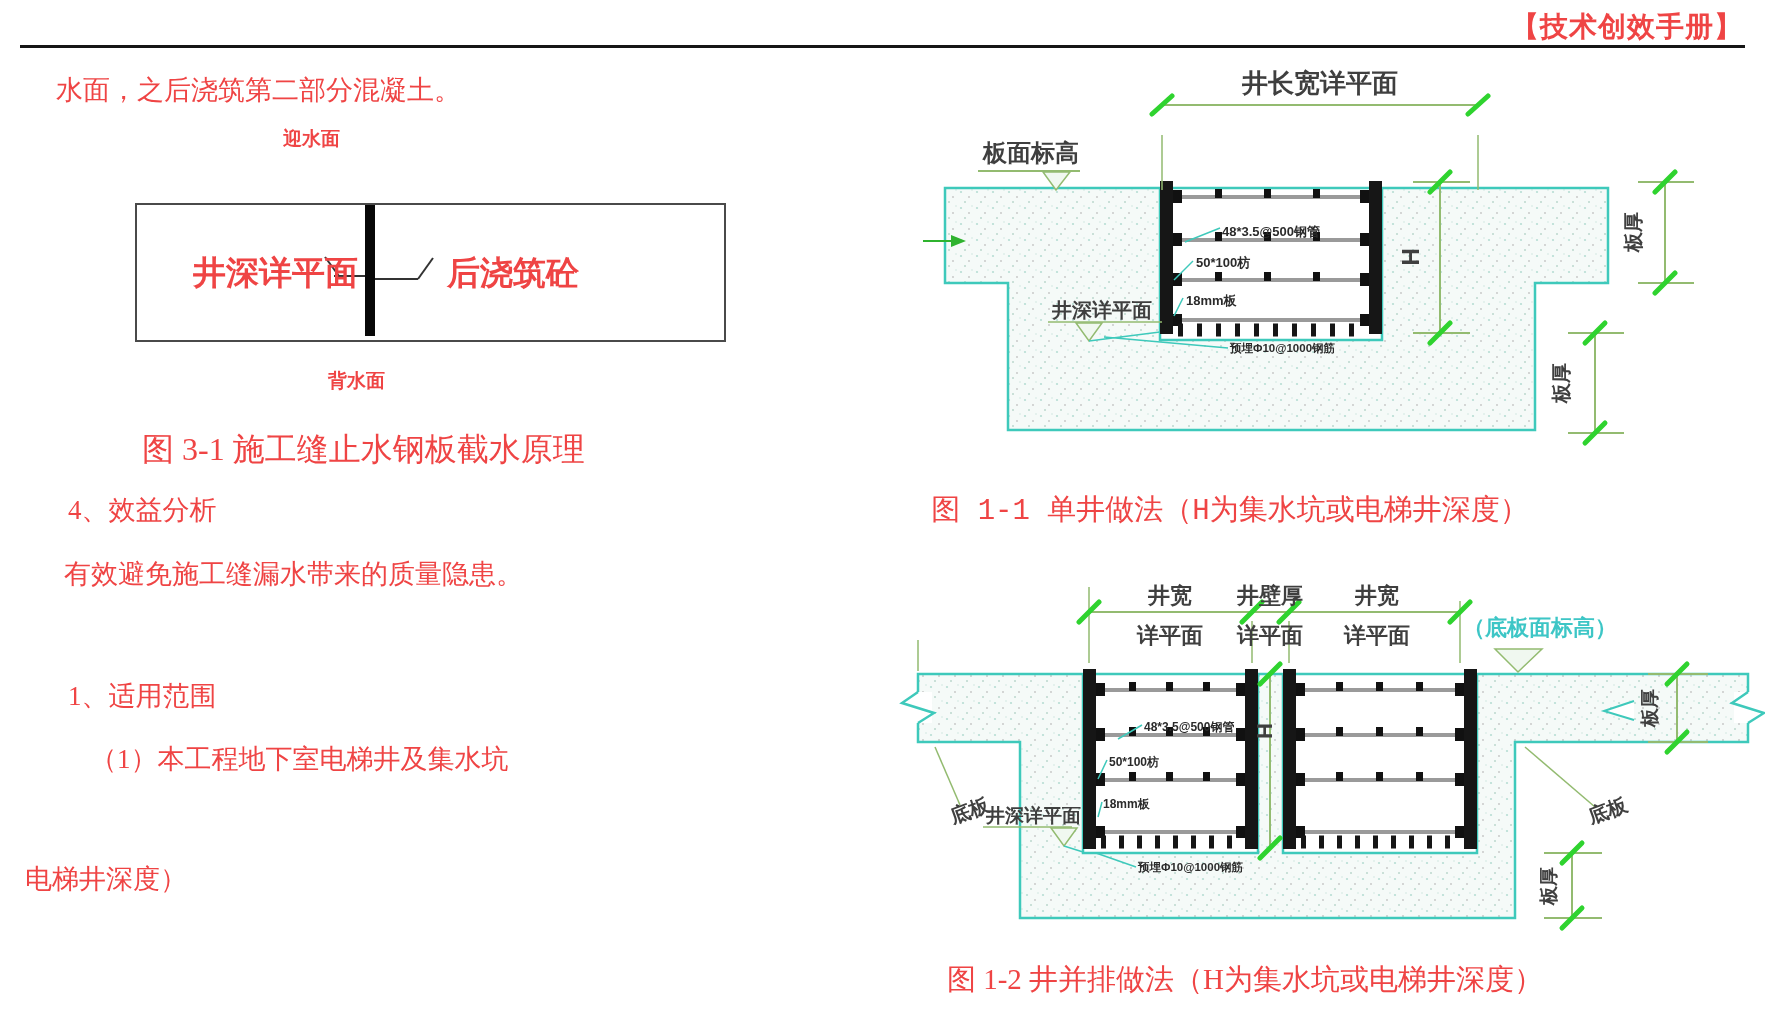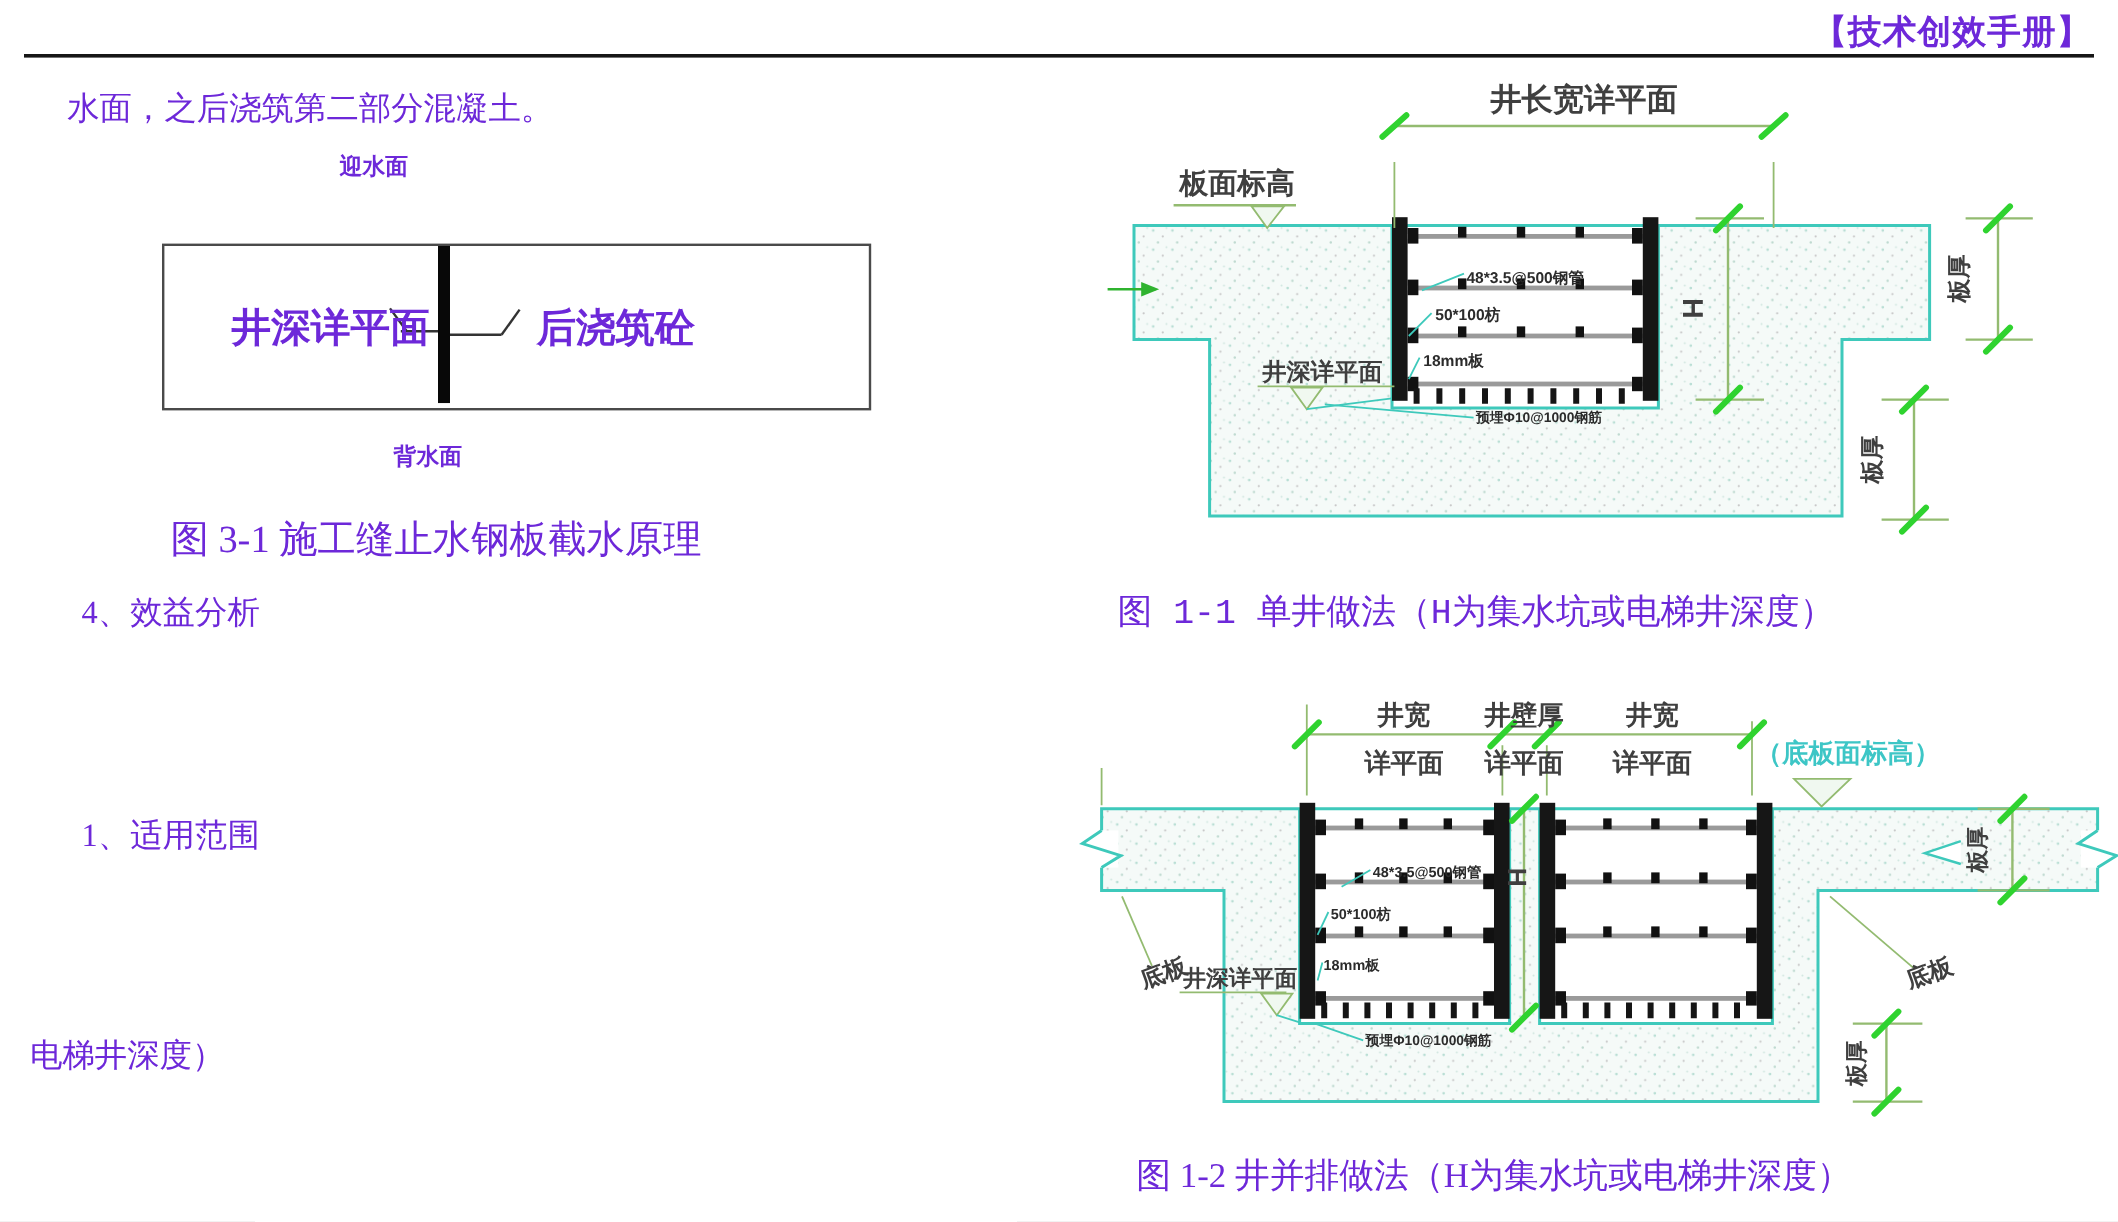--- a/index.html
+++ b/index.html
@@ -1,17 +1,17 @@
 <!DOCTYPE html>
 <html><head>
 <meta charset="utf-8">
 <style>
   html,body{margin:0;padding:0;background:#e8e8e8;}
   .page{position:relative;width:1765px;height:1018px;background:#ffffff;overflow:hidden;
-        font-family:"Liberation Serif","DejaVu Serif",serif;color:#6d28d9;}
+        font-family:"Liberation Serif","DejaVu Serif",serif;color:#ef4444;}
   .abs{position:absolute;white-space:nowrap;}
   .hdr{font-size:28px;font-weight:600;letter-spacing:1px;}
   .hrule{position:absolute;left:20px;top:45px;width:1725px;height:3px;background:#161616;}
   .body-t{font-size:27px;}
   .cap{font-size:32px;}
   .heiti{font-family:"Liberation Sans","DejaVu Sans",sans-serif;font-weight:bold;}
   .sec{font-size:29px;}
   .big{font-size:19px;}
   .wbox{position:absolute;left:135px;top:203px;width:587px;height:135px;border:2px solid #4a4a4a;background:#fff;}
   .wbox .lbl{position:absolute;top:46px;font-size:33px;}
@@ -40,21 +40,23 @@
         <path d="M281,74 L296,53"></path>
       </g>
     </svg>
     <div class="lbl heiti" style="left:56px;">井深详平面</div>
     <div class="lbl heiti" style="left:310px;">后浇筑砼</div>
   </div>
 
   <div class="abs heiti big" style="left:328px;top:368px;">背水面</div>
   <div class="abs cap" style="left:142px;top:428px;">图 3-1 施工缝止水钢板截水原理</div>
   <div class="abs body-t" style="left:68px;top:492px;">4、效益分析</div>
+  <div class="abs body-t" style="left:64px;top:556px;">有效避免施工缝漏水带来的质量隐患。</div>
   <div class="abs body-t" style="left:68px;top:678px;">1、适用范围</div>
+  <div class="abs body-t" style="left:90px;top:741px;">（1）本工程地下室电梯井及集水坑</div>
   <div class="abs body-t" style="left:25px;top:861px;">电梯井深度）</div>
 
   <svg width="935" height="410" viewBox="0 0 935 410" style="left:830px;top:60px;">
     <defs>
       <pattern id="sp1" width="16" height="16" patternUnits="userSpaceOnUse">
         <rect width="16" height="16" fill="#f5faf8"></rect>
         <circle cx="3" cy="4" r="1.1" fill="#b8ded4"></circle>
         <circle cx="11" cy="9" r="0.9" fill="#c5c5c5"></circle>
         <circle cx="7" cy="14" r="1" fill="#bcd8ce"></circle>
         <circle cx="14" cy="2" r="0.8" fill="#cfe6df"></circle>

